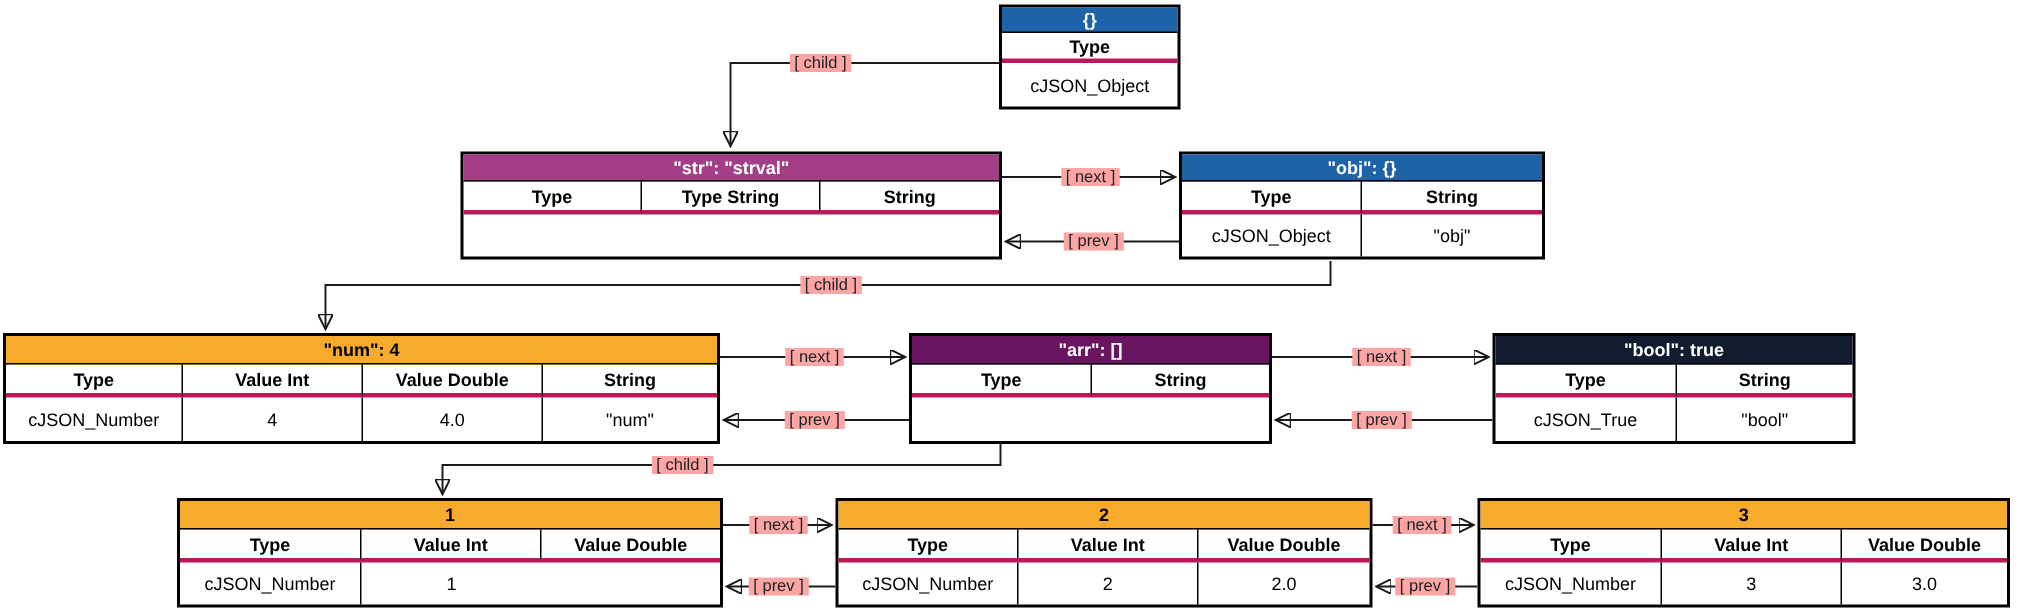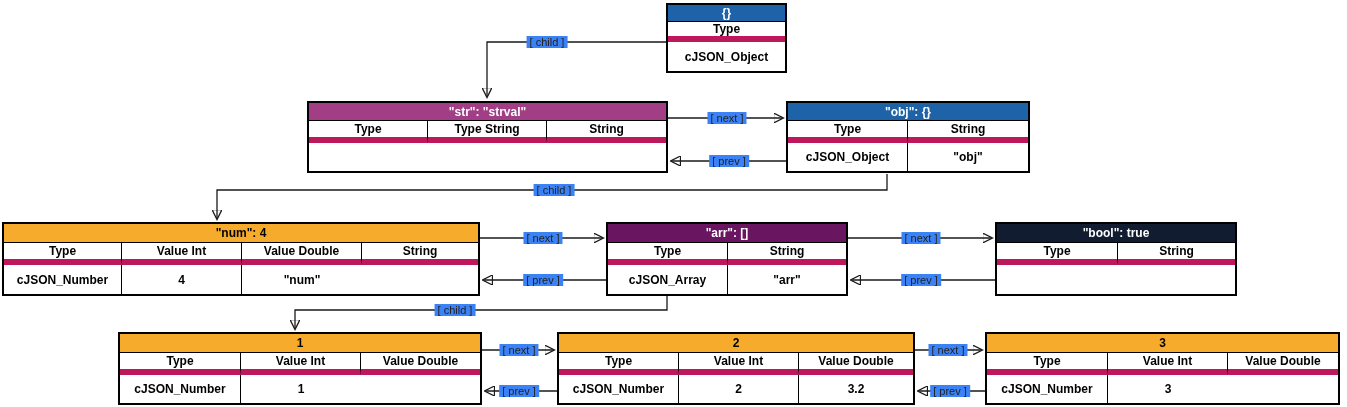--- a/index.html
+++ b/index.html
@@ -27,28 +27,28 @@
     border-bottom:1px solid #000;
     white-space:nowrap;overflow:hidden;
   }
   .hrow,.vrow{display:grid;grid-template-columns:var(--cols);}
   .hrow{flex:0 0 var(--colh);}
   .vrow{flex:1;}
   .cell{
     display:flex;align-items:center;justify-content:center;
     font-size:12px;color:#000;
     border-right:1px solid #000;
-    white-space:nowrap;overflow:hidden;font-weight:bold;
+    white-space:nowrap;overflow:hidden;
   }
   .cell:last-child{border-right:none;}
-  .hrow .cell{font-weight:bold;border-bottom:6px solid #be185d;}
+  .hrow .cell{font-weight:bold;border-bottom:3px solid #be185d;}
   .edge-label{
     position:absolute;
     transform:translate(-50%,-50%);
-    background:#3b82f6;
+    background:#fca5a5;
     padding:0 3px;
     font-size:11px;color:#222;
     white-space:nowrap;
   }
 </style>
 </head>
 <body>
 
 <div id="canvas">
 
@@ -108,42 +108,43 @@
     <div class="title" style="background-color: rgb(247, 171, 45); color: rgb(0, 0, 0);">"num": 4</div>
     <div class="hrow">
       <div class="cell">Type</div>
       <div class="cell">Value Int</div>
       <div class="cell">Value Double</div>
       <div class="cell">String</div>
     </div>
     <div class="vrow">
       <div class="cell">cJSON_Number</div>
       <div class="cell">4</div>
+      <div class="cell">4.0</div>
       <div class="cell">"num"</div>
     </div>
   </div>
 
   <div class="node" style="left:606px;top:222px;width:242px;height:74px;--cols:120px 1fr;">
     <div class="title" style="background-color: rgb(106, 21, 96); color: rgb(255, 255, 255);">"arr": []</div>
     <div class="hrow">
       <div class="cell">Type</div>
       <div class="cell">String</div>
     </div>
-    <div class="vrow">
-      <div class="cell">cJSON_Array</div>
-      <div class="cell">"arr"</div>
-    </div>
   </div>
 
   <div class="node" style="left:995px;top:222px;width:242px;height:74px;--cols:121px 1fr;">
     <div class="title" style="background-color: rgb(17, 28, 49); color: rgb(255, 255, 255);">"bool": true</div>
     <div class="hrow">
       <div class="cell">Type</div>
       <div class="cell">String</div>
     </div>
+    <div class="vrow">
+      <div class="cell">cJSON_True</div>
+      <div class="cell">"bool"</div>
+    </div>
   </div>
 
   <div class="node" style="left:118px;top:332px;width:364px;height:73px;--cols:121px 120px 1fr;">
     <div class="title" style="background-color: rgb(247, 171, 45); color: rgb(0, 0, 0);">1</div>
     <div class="hrow">
       <div class="cell">Type</div>
       <div class="cell">Value Int</div>
       <div class="cell">Value Double</div>
     </div>
     <div class="vrow">
@@ -155,34 +156,35 @@
   <div class="node" style="left:557px;top:332px;width:358px;height:73px;--cols:120px 120px 1fr;">
     <div class="title" style="background-color: rgb(247, 171, 45); color: rgb(0, 0, 0);">2</div>
     <div class="hrow">
       <div class="cell">Type</div>
       <div class="cell">Value Int</div>
       <div class="cell">Value Double</div>
     </div>
     <div class="vrow">
       <div class="cell">cJSON_Number</div>
       <div class="cell">2</div>
-      <div class="cell">3.2</div>
+      <div class="cell">2.0</div>
     </div>
   </div>
 
   <div class="node" style="left:985px;top:332px;width:355px;height:73px;--cols:121px 120px 1fr;">
     <div class="title" style="background-color: rgb(247, 171, 45); color: rgb(0, 0, 0);">3</div>
     <div class="hrow">
       <div class="cell">Type</div>
       <div class="cell">Value Int</div>
       <div class="cell">Value Double</div>
     </div>
     <div class="vrow">
       <div class="cell">cJSON_Number</div>
       <div class="cell">3</div>
+      <div class="cell">3.0</div>
     </div>
   </div>
 
   <span class="edge-label" style="left:547px;top:42px">[ child ]</span>
   <span class="edge-label" style="left:727px;top:118px">[ next ]</span>
   <span class="edge-label" style="left:729px;top:161px">[ prev ]</span>
   <span class="edge-label" style="left:554px;top:190px">[ child ]</span>
   <span class="edge-label" style="left:543px;top:238px">[ next ]</span>
   <span class="edge-label" style="left:543px;top:280px">[ prev ]</span>
   <span class="edge-label" style="left:921px;top:238px">[ next ]</span>

